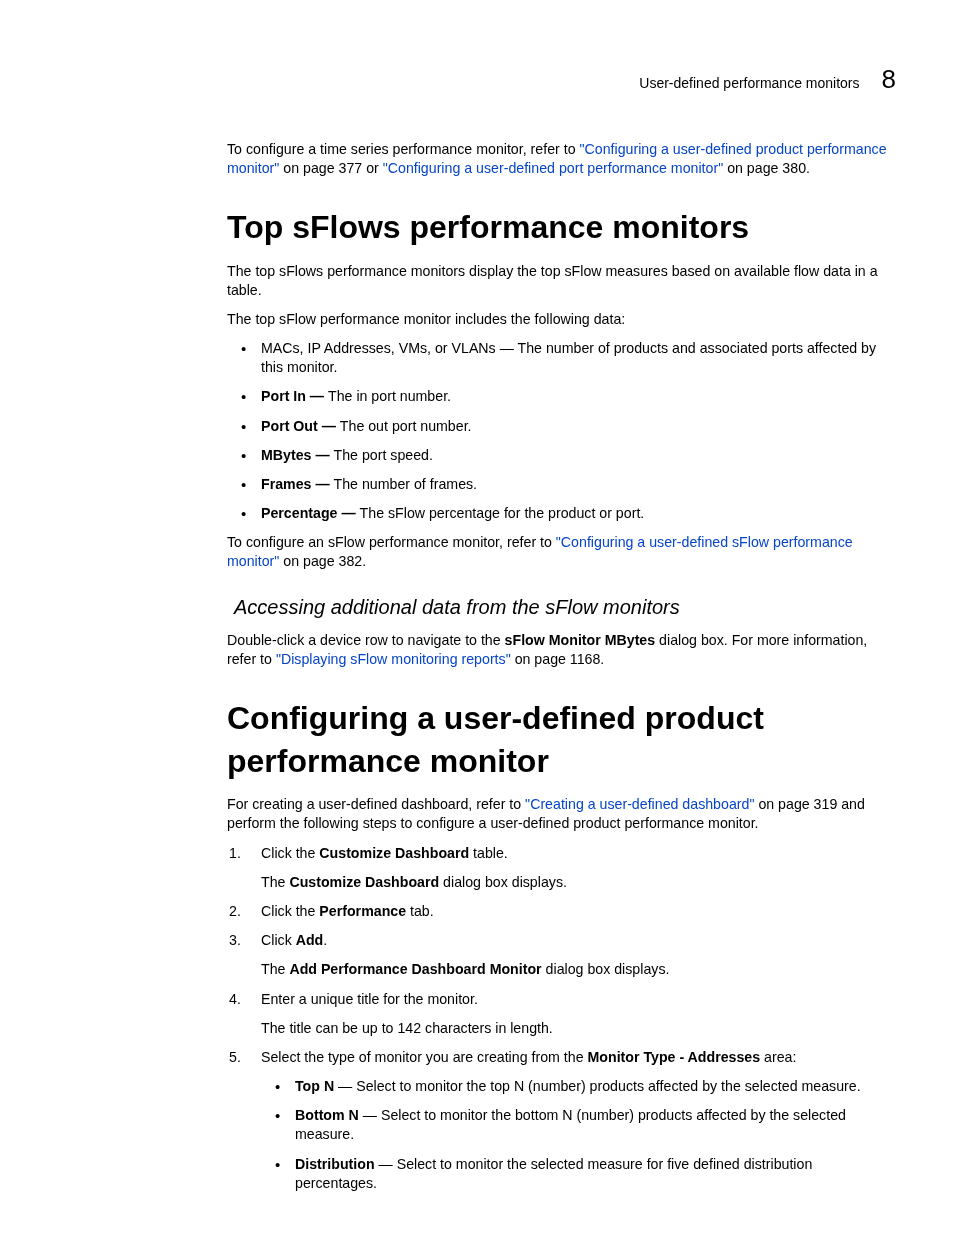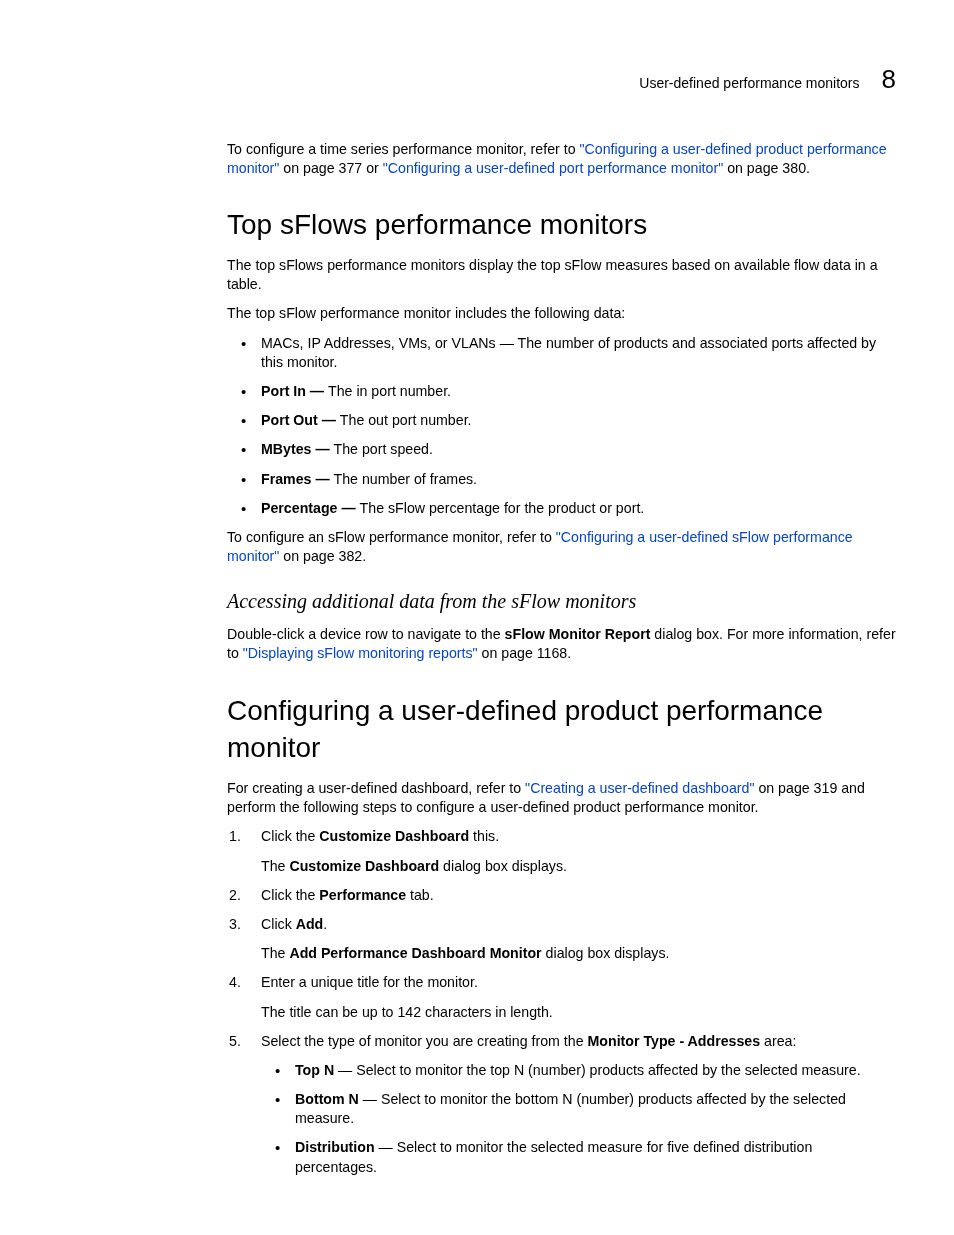--- a/index.html
+++ b/index.html
@@ -36,31 +36,31 @@
     font-weight: 400;
   }
   .content {
     margin-top: 80px;
   }
   p { margin: 0 0 10px 0; }
   .link { color: #0645c8; }
   h2.section {
     font-family: "Arial Narrow", Arial, sans-serif;
     font-stretch: condensed;
-    font-weight: 400;
-    font-size: 28px;
+    font-weight: 700;
+    font-size: 32px;
     margin: 28px 0 12px 0;
   }
   h3.subsection {
-    font-family: Liberation Serif, serif;
+    font-family: Liberation Sans, sans-serif;
     font-stretch: condensed;
     font-style: italic;
     font-weight: 500;
     font-size: 20px;
-    margin: 22px 0 10px 0;
+    margin: 22px 0 10px 7px;
   }
   ul.bullets {
     list-style: none;
     padding: 0;
     margin: 6px 0 10px 0;
   }
   ul.bullets > li {
     position: relative;
     padding-left: 34px;
     margin-bottom: 10px;
@@ -142,32 +142,32 @@
       <li><span class="b">Percentage — </span><span>The sFlow percentage for the product or port.</span></li>
     </ul>
 
     <p>
       <span>To configure an sFlow performance monitor, refer to </span><span class="link">"Configuring a user-defined sFlow performance monitor"</span><span> on page 382.</span>
     </p>
 
     <h3 class="subsection">Accessing additional data from the sFlow monitors</h3>
 
     <p>
-      <span>Double-click a device row to navigate to the </span><span class="b">sFlow Monitor Report</span><span> dialog box. For more information, refer to </span><span class="link">"Displaying sFlow monitoring reports"</span><span> on page 1168.</span>
+      <span>Double-click a device row to navigate to the </span><span class="b">sFlow Monitor MBytes</span><span> dialog box. For more information, refer to </span><span class="link">"Displaying sFlow monitoring reports"</span><span> on page 1168.</span>
     </p>
 
     <h2 class="section">Configuring a user-defined product performance monitor</h2>
 
     <p>
       <span>For creating a user-defined dashboard, refer to </span><span class="link">"Creating a user-defined dashboard"</span><span> on page 319 and perform the following steps to configure a user-defined product performance monitor.</span>
     </p>
 
     <ol class="steps">
       <li>
-        <span>Click the </span><span class="b">Customize Dashboard</span><span> this.</span>
+        <span>Click the </span><span class="b">Customize Dashboard</span><span> table.</span>
         <div class="substep">
           <span>The </span><span class="b">Customize Dashboard</span><span> dialog box displays.</span>
         </div>
       </li>
       <li>
         <span>Click the </span><span class="b">Performance</span><span> tab.</span>
       </li>
       <li>
         <span>Click </span><span class="b">Add</span><span>.</span>
         <div class="substep">

